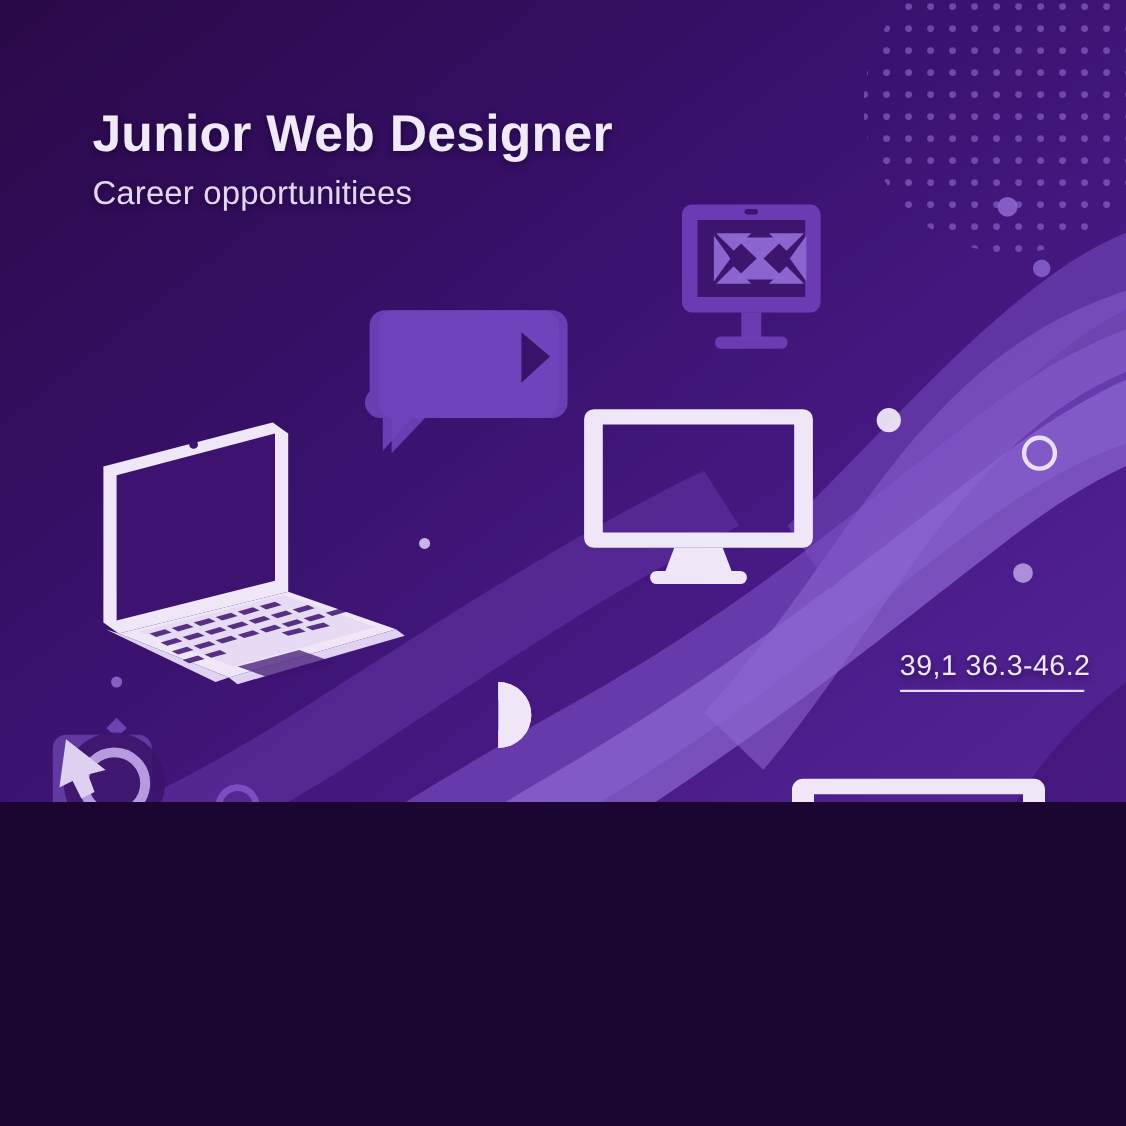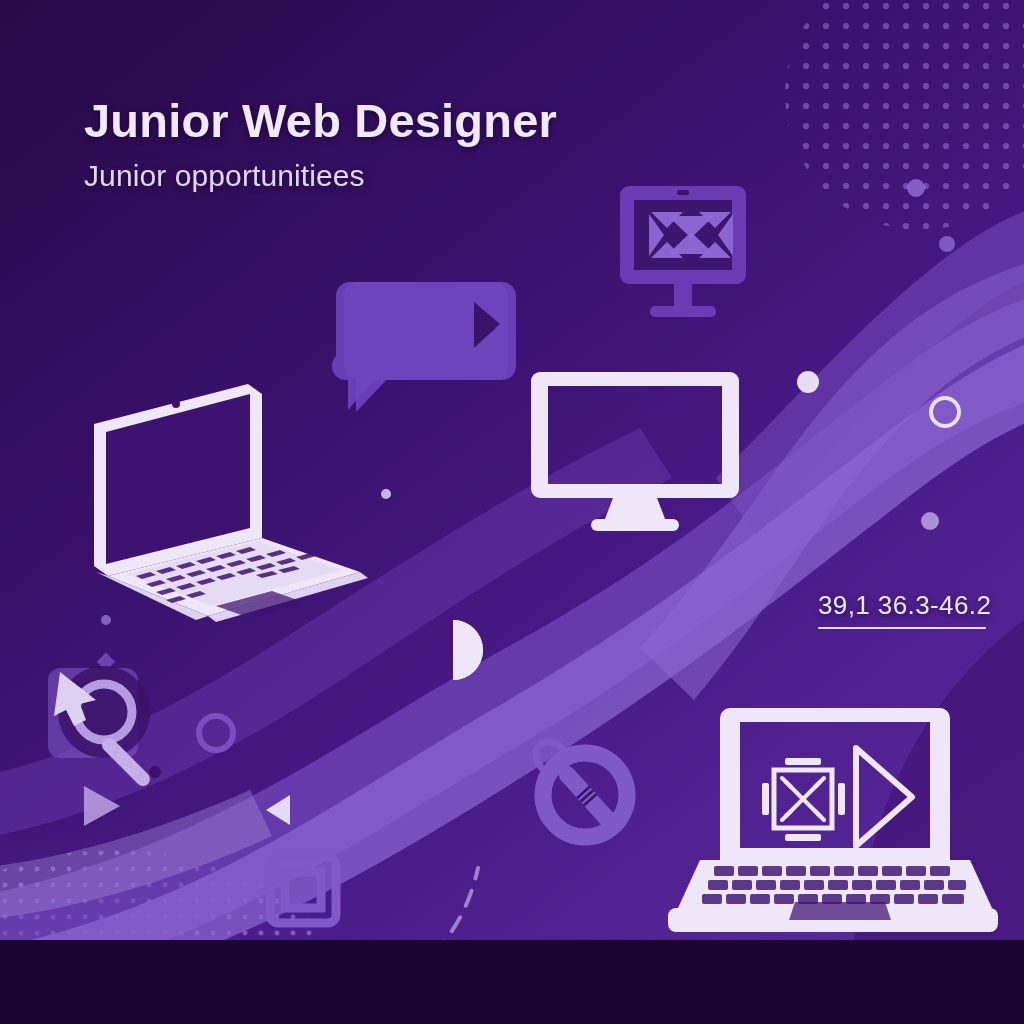--- a/index.html
+++ b/index.html
@@ -3,21 +3,21 @@
 <meta charset="utf-8">
 <style>
   html, body {
     margin: 0;
     padding: 0;
     background: #1a0630;
   }
   #poster {
     position: relative;
     width: 1024px;
-    height: 940px;
+    height: 729px;
     overflow: hidden;
     font-family: "Liberation Sans", sans-serif;
     background: #000000;
   }
   #poster svg.layer {
     position: absolute;
     left: 0;
     top: 0;
     width: 1024px;
     height: 1024px;
@@ -314,21 +314,21 @@
 
     <path d="M 84 786 L 120 806 L 84 826 Z" fill="#b79be0" fill-opacity="0.9"></path>
     <path d="M 290 795 L 290 825 L 266 810 Z" fill="#ece2f7" fill-opacity="0.95"></path>
 
     <path d="M 453 620 a 30 30 0 0 1 0 60 L 453 664 a 14 14 0 0 0 0 -28 Z" fill="#efe7f8"></path>
     <path d="M 453 620 a 30 30 0 0 1 0 60 Z" fill="#efe7f8"></path>
   </svg>
 
   <div class="text-block">
     <h1 class="title">Junior Web Designer</h1>
-    <p class="subtitle">Junior opportunitiees</p>
+    <p class="subtitle">Career opportunitiees</p>
   </div>
 
   <div class="stat-block">
     <div class="stat-value">39,1 36.3-46.2</div>
     <div class="stat-rule"></div>
   </div>
 
 </div>
 
 </body></html>

